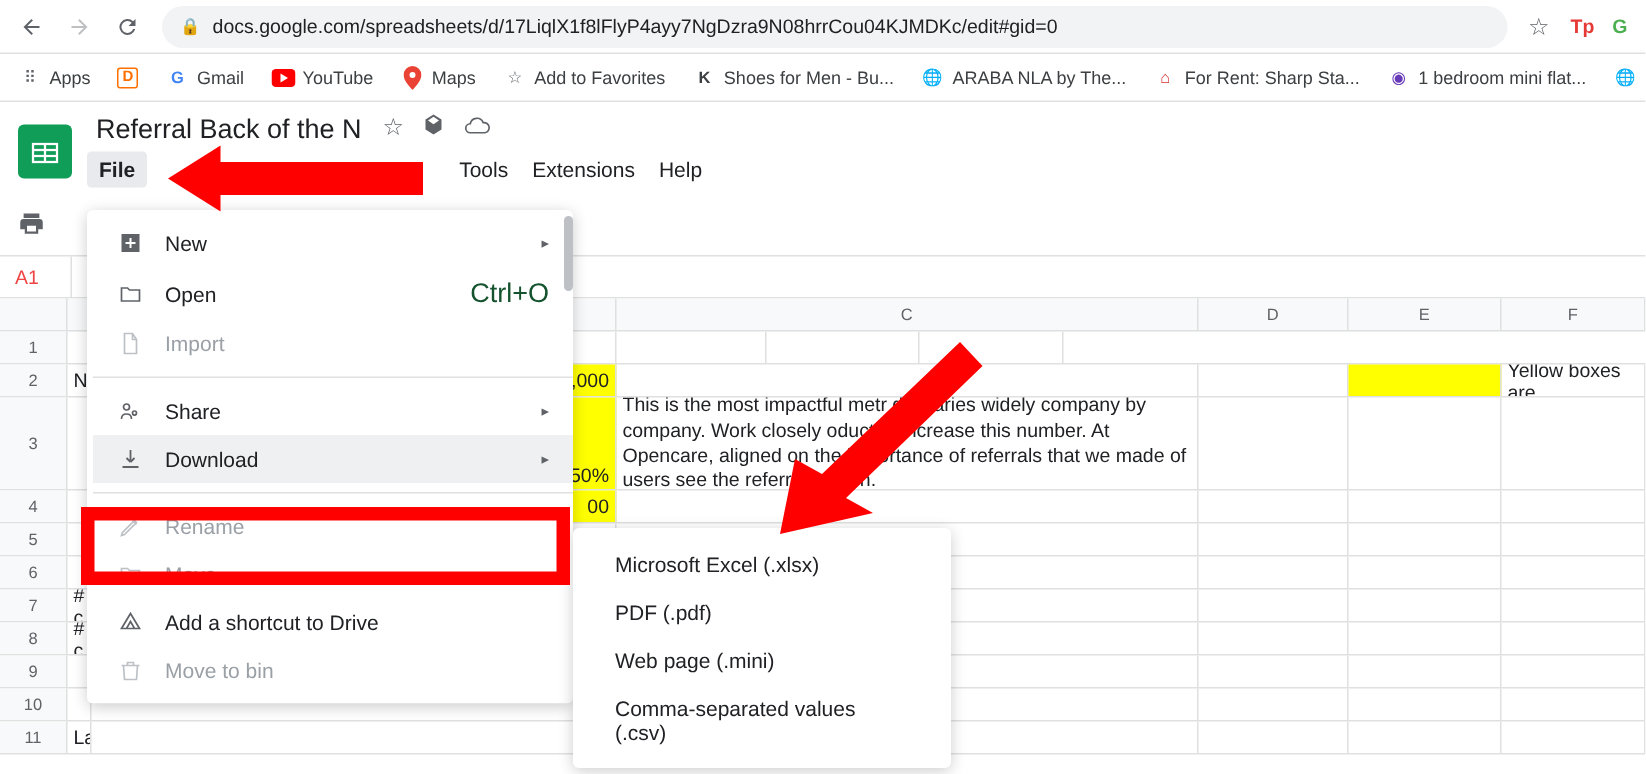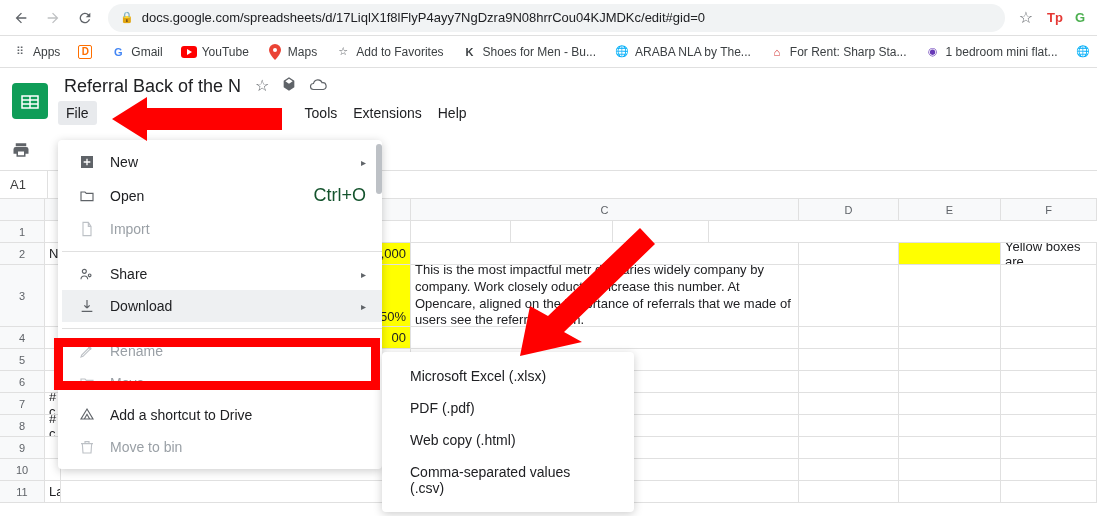--- a/index.html
+++ b/index.html
@@ -21,29 +21,29 @@
     .sheets-header { display: flex; align-items: center; padding: 6px 12px; gap: 10px; }
     .sheets-logo { width: 36px; height: 36px; background: #0f9d58; border-radius: 4px; display: flex; align-items: center; justify-content: center; }
     .sheets-logo svg { fill: #fff; }
     .doc-title { font-size: 18px; color: #202124; padding: 2px 6px; }
     .title-icons { display: flex; gap: 12px; color: #5f6368; margin-left: 8px; }
     .title-icons span { cursor: pointer; }
     
     
     .menu-bar { display: flex; align-items: center; padding: 0 0 0 52px; font-size: 14px; color: #202124; height: 28px; }
     .menu-item { padding: 4px 8px; cursor: pointer; }
-    .menu-file { background: #e8eaed; border-radius: 3px; }
+    .menu-file { background: #e8eaed; border-radius: 3px; font-weight: bold; }
     
     
     .toolbar { height: 38px; display: flex; align-items: center; padding: 0 12px; border-bottom: 1px solid #e0e0e0; }
     .print-icon { color: #5f6368; }
     
     
     .formula-row { height: 28px; display: flex; align-items: center; border-bottom: 1px solid #e0e0e0; }
-    .cell-name { width: 48px; padding: 0 10px; font-size: 13px; color: #404040; border-right: 1px solid #e0e0e0; height: 100%; display: flex; align-items: center; text-align: right; }
+    .cell-name { width: 48px; padding: 0 10px; font-size: 13px; color: #ef4444; border-right: 1px solid #e0e0e0; height: 100%; display: flex; align-items: center; text-align: right; }
     
     
     .sheet { position: relative; }
     .col-headers { display: flex; height: 22px; background: #f8f9fa; border-bottom: 1px solid #e0e0e0; }
     .row-header-spacer { width: 45px; border-right: 1px solid #e0e0e0; }
     .col-h { border-right: 1px solid #e0e0e0; text-align: center; font-size: 11px; color: #5f6368; display: flex; align-items: center; justify-content: center; }
     .grid-body { position: relative; }
     .grid-row { display: flex; border-bottom: 1px solid #e0e0e0; }
     .row-h { width: 45px; border-right: 1px solid #e0e0e0; text-align: center; font-size: 11px; color: #5f6368; background: #f8f9fa; display: flex; align-items: center; justify-content: center; }
     .cell { border-right: 1px solid #e0e0e0; font-size: 13px; padding: 2px 4px; color: #202124; display: flex; align-items: center; overflow: hidden; }
@@ -393,21 +393,21 @@
           <path fill="none" stroke="#bdc1c6" stroke-width="1.7" d="M5 7h14l-1 14H6z M9 4h6v3H9z M3 7h18"></path>
         </svg>
       </span>
       <span>Move to bin</span>
     </div>
 </div>
 
 <div class="download-submenu">
   <div class="ds-item">Microsoft Excel (.xlsx)</div>
   <div class="ds-item">PDF (.pdf)</div>
-  <div class="ds-item">Web copy (.html)</div>
+  <div class="ds-item">Web page (.mini)</div>
   <div class="ds-item">Comma-separated values (.csv)</div>
 </div>
 
 <div class="red-arrow1">
   <svg width="180" height="60">
       <polygon points="0,25 35,3 35,14 170,14 170,36 35,36 35,47" fill="#ff0000"></polygon>
     </svg>
 </div>
 <div class="red-arrow2">
   <svg width="160" height="150">

